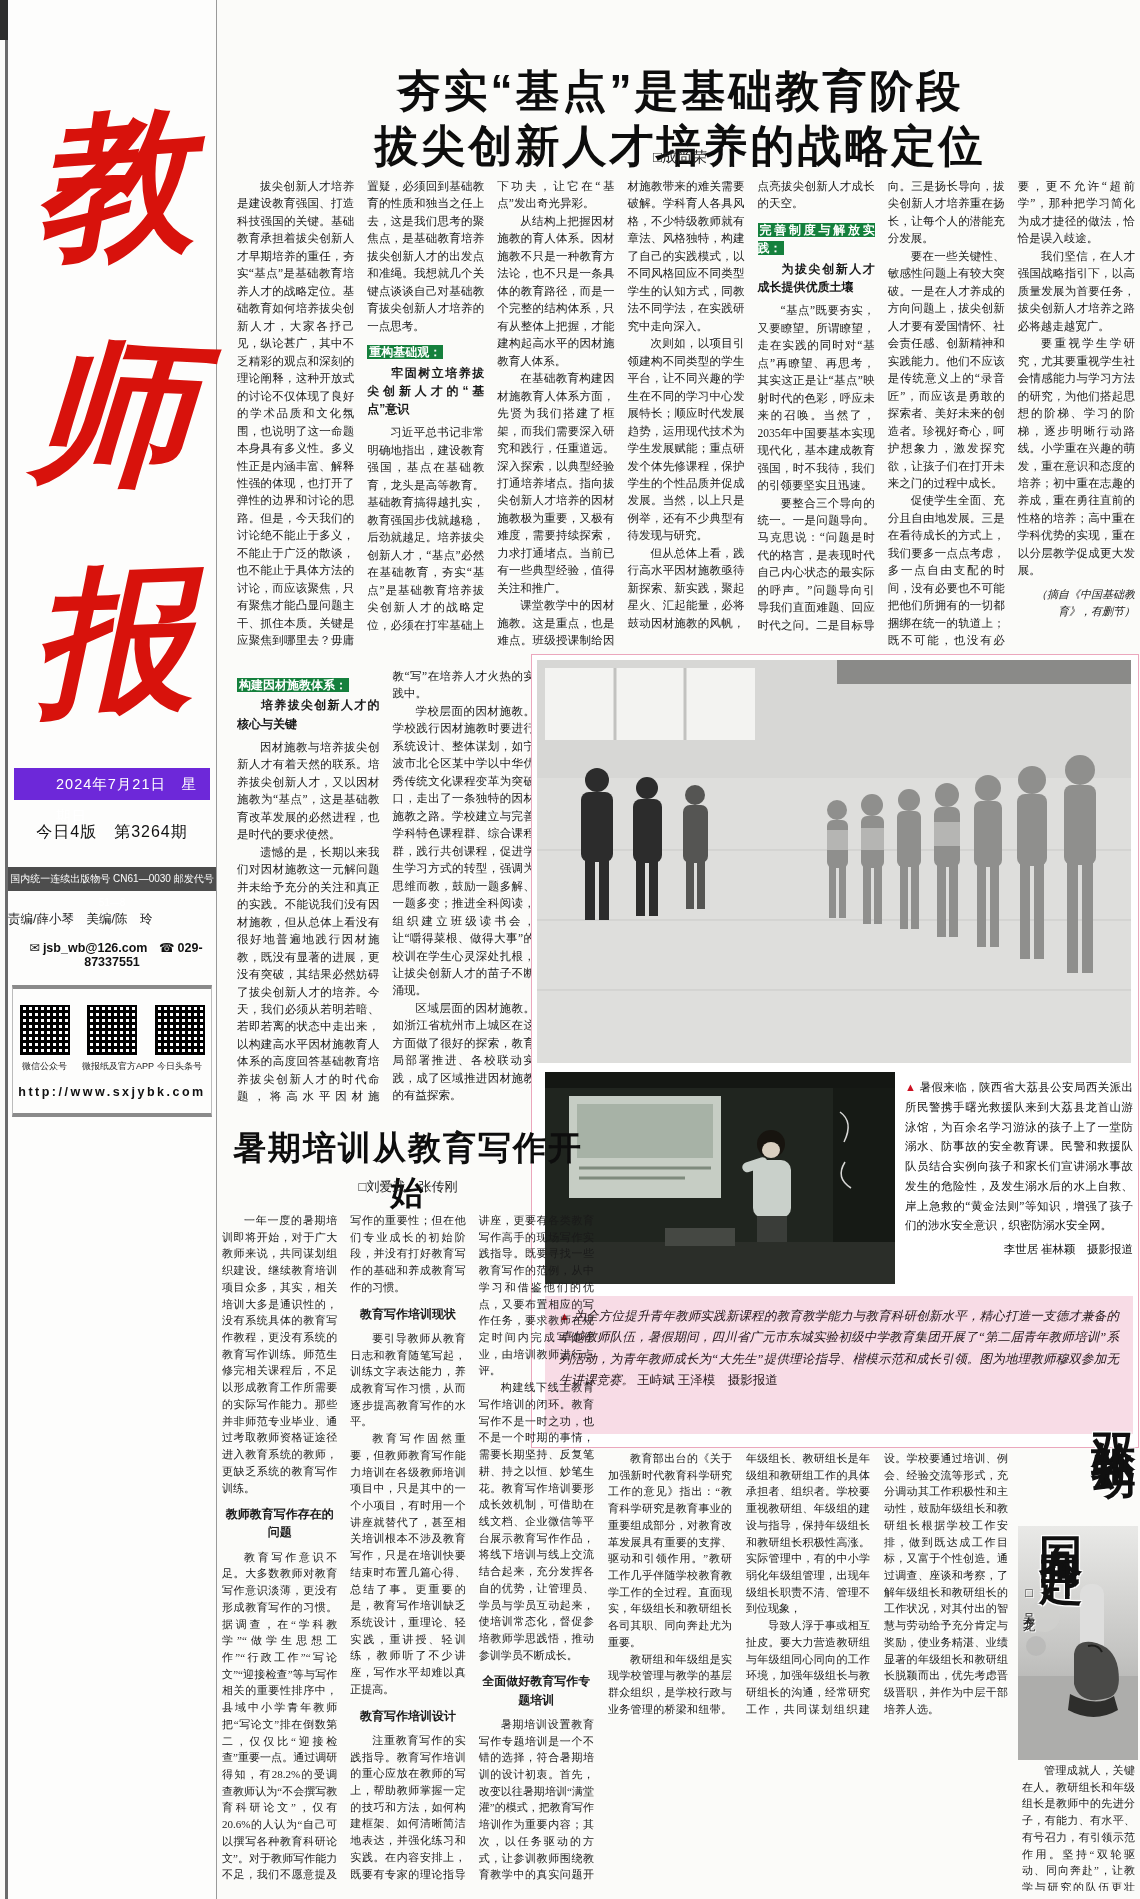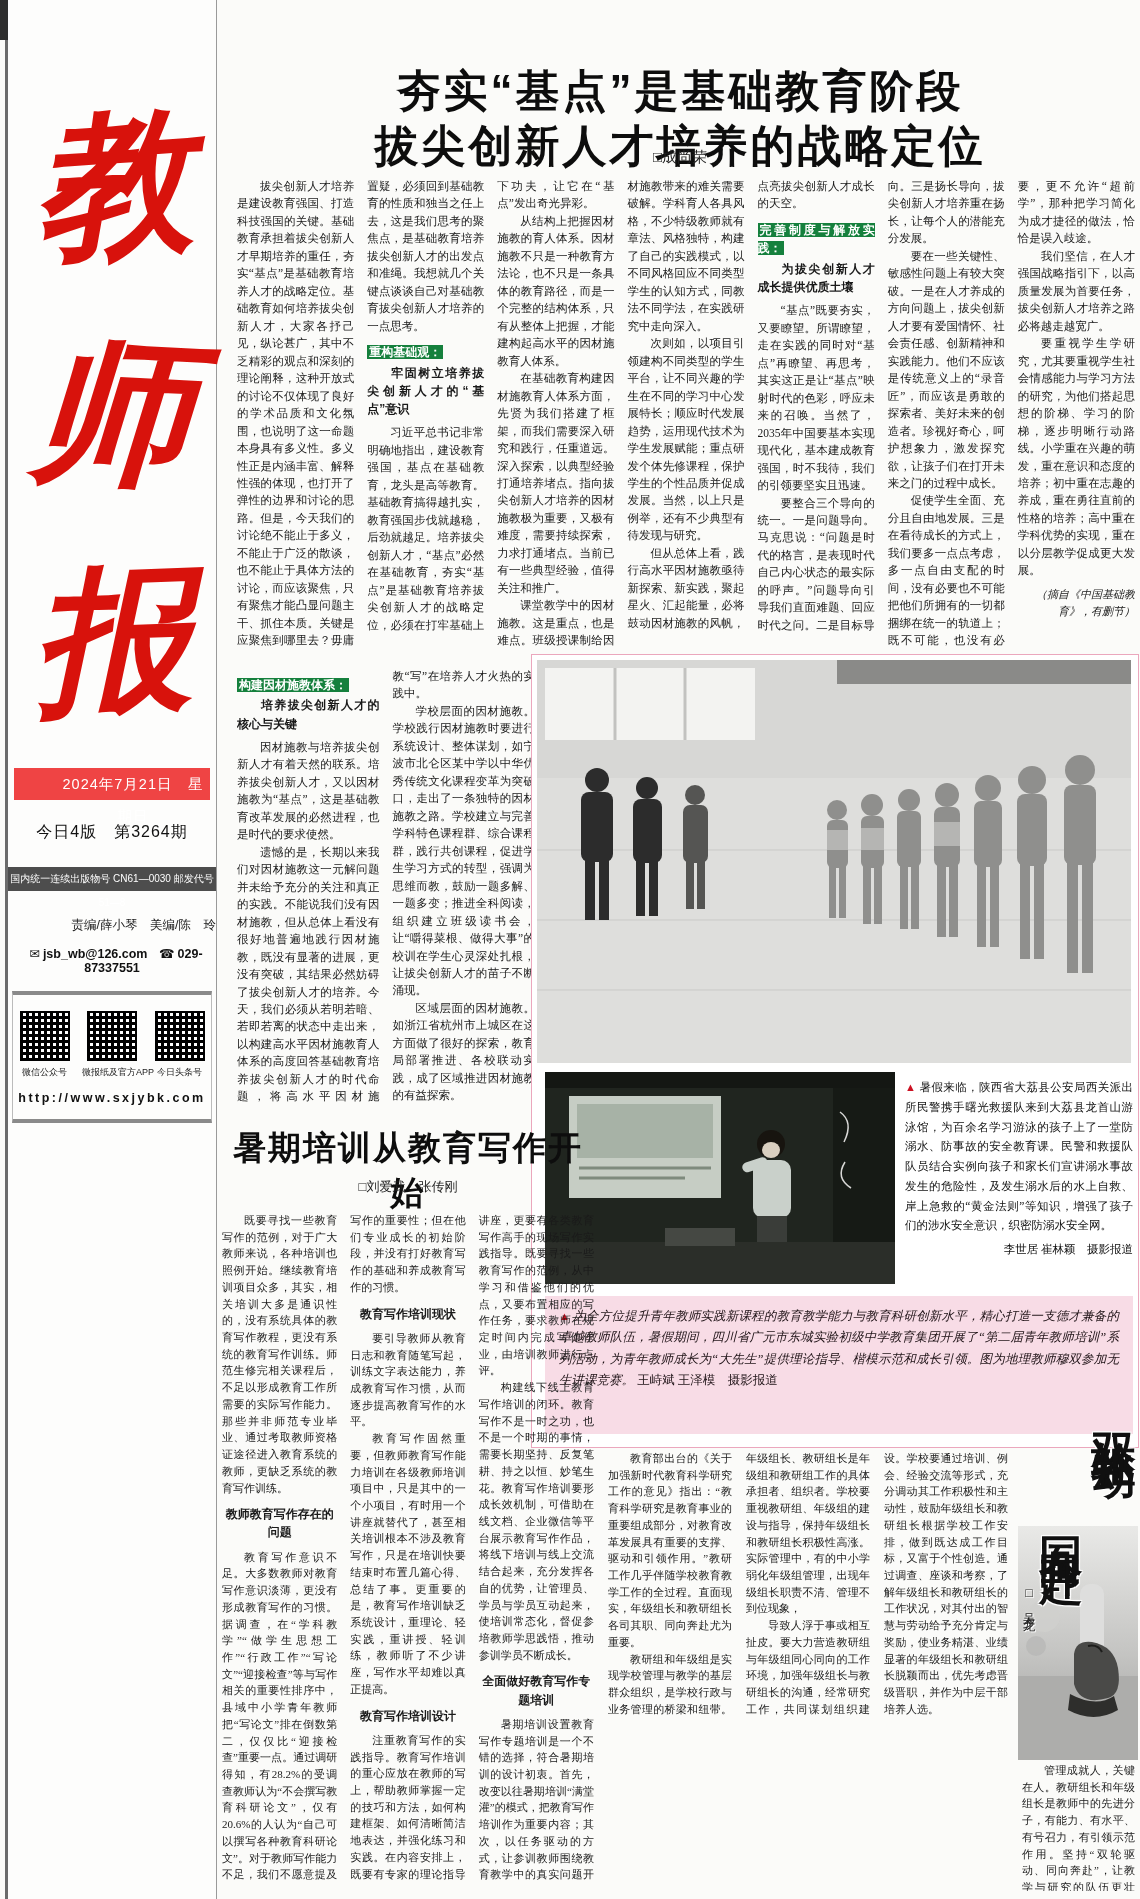--- a/index.html
+++ b/index.html
@@ -10,26 +10,26 @@
   .edge-left{left:5px;top:0;width:3px;height:1899px;background:#6b6b6b;}
   .corner-mark{left:0;top:0;width:10px;height:40px;background:#2e2e2e;}
 
   
   .masthead{left:8px;top:0;width:208px;height:1899px;background:#fdfdfc;border-right:1px solid #9a9a9a;}
   .brand{margin-top:70px;text-align:center;}
   .brand-char{font-family:"DejaVu Serif",serif;font-weight:bold;font-style:italic;
               font-size:158px;line-height:228px;color:#d8120c;transform:rotate(-4deg);}
   .brand-char:nth-child(2){transform:rotate(3deg);}
   .brand-char:nth-child(3){transform:rotate(-2deg);}
-  .mh-bar{margin:14px 6px 0 6px;background:#ef4444;color:#fff;text-align:center;
+  .mh-bar{margin:14px 6px 0 6px;background:#6d28d9;color:#fff;text-align:left;
           height:32px;line-height:32px;font-size:14.5px;letter-spacing:1px;padding-left:42px;}
   .mh-edition{margin-top:22px;text-align:center;font-size:16px;letter-spacing:1px;color:#111;}
   .mh-issn{margin:24px 0 0 0;background:#4d4d4d;color:#fff;text-align:center;
            height:24px;line-height:24px;font-size:10px;}
-  .mh-editors{margin-top:26px;text-align:right;font-size:12.5px;color:#222;}
+  .mh-editors{margin-top:20px;text-align:left;font-size:12.5px;color:#222;}
   .mh-contact{margin-top:12px;text-align:center;font-size:12.5px;font-weight:bold;color:#111;}
   .mh-contact .ic{font-weight:normal;margin:0 3px 0 8px;}
   .qrbox{margin:16px 4px 0 4px;border-top:4px solid #8a8a8a;border-bottom:4px solid #8a8a8a;
          border-left:1px solid #bbb;border-right:1px solid #bbb;padding:16px 2px 14px 2px;}
   .qrrow{display:flex;justify-content:center;gap:8px;}
   .qrcell{text-align:center;width:60px;}
   .qr{width:50px;height:50px;margin:0 auto;
       background:repeating-linear-gradient(0deg,#000 0 3px,rgba(255,255,255,0) 3px 6px),
                  repeating-linear-gradient(90deg,#000 0 3px,#fff 3px 6px);
       outline:2px solid #000;outline-offset:-2px;}
@@ -261,21 +261,21 @@
 <div class="abs caption2">
   <span class="tri">▲</span>
   <span>为全方位提升青年教师实践新课程的教育教学能力与教育科研创新水平，精心打造一支德才兼备的卓越教师队伍，暑假期间，四川省广元市东城实验初级中学教育集团开展了“第二届青年教师培训”系列活动，为青年教师成长为“大先生”提供理论指导、楷模示范和成长引领。图为地理教师穆双参加无生讲课竞赛。</span>
   <span class="credit">王峙斌 王泽模　摄影报道</span>
 </div>
 
 <h2 class="abs a2-headline" style="margin:0;">暑期培训从教育写作开始</h2>
 <div class="abs a2-byline">□刘爱武　张传刚</div>
 
 <div class="abs newsbody a2-cols">
-  <p>既要寻找一些教育写作的范例，对于广大教师来说，各种培训也照例开始。继续教育培训项目众多，其实，相关培训大多是通识性的，没有系统具体的教育写作教程，更没有系统的教育写作训练。师范生修完相关课程后，不足以形成教育工作所需要的实际写作能力。那些并非师范专业毕业、通过考取教师资格证途径进入教育系统的教师，更缺乏系统的教育写作训练。</p>
+  <p>一年一度的暑期培训即将开始，对于广大教师来说，共同谋划组织建设。继续教育培训项目众多，其实，相关培训大多是通识性的，没有系统具体的教育写作教程，更没有系统的教育写作训练。师范生修完相关课程后，不足以形成教育工作所需要的实际写作能力。那些并非师范专业毕业、通过考取教师资格证途径进入教育系统的教师，更缺乏系统的教育写作训练。</p>
   <p class="subhead">教师教育写作存在的问题</p>
   <p>教育写作意识不足。大多数教师对教育写作意识淡薄，更没有形成教育写作的习惯。据调查，在“学科教学”“做学生思想工作”“行政工作”“写论文”“迎接检查”等与写作相关的重要性排序中，县域中小学青年教师把“写论文”排在倒数第二，仅仅比“迎接检查”重要一点。通过调研得知，有28.2%的受调查教师认为“不会撰写教育科研论文”，仅有20.6%的人认为“自己可以撰写各种教育科研论文”。对于教师写作能力不足，我们不愿意提及写作的重要性；但在他们专业成长的初始阶段，并没有打好教育写作的基础和养成教育写作的习惯。</p>
   <p class="subhead">教育写作培训现状</p>
   <p>要引导教师从教育日志和教育随笔写起，训练文字表达能力，养成教育写作习惯，从而逐步提高教育写作的水平。</p>
   <p>教育写作固然重要，但教师教育写作能力培训在各级教师培训项目中，只是其中的一个小项目，有时用一个讲座就替代了，甚至相关培训根本不涉及教育写作，只是在培训快要结束时布置几篇心得、总结了事。更重要的是，教育写作培训缺乏系统设计，重理论、轻实践，重讲授、轻训练，教师听了不少讲座，写作水平却难以真正提高。</p>
   <p class="subhead">教育写作培训设计</p>
   <p>注重教育写作的实践指导。教育写作培训的重心应放在教师的写上，帮助教师掌握一定的技巧和方法，如何构建框架、如何清晰简洁地表达，并强化练习和实践。在内容安排上，既要有专家的理论指导讲座，更要有各类教育写作高手的现场写作实践指导。既要寻找一些教育写作的范例，从中学习和借鉴他们的优点，又要布置相应的写作任务，要求教师在规定时间内完成写作作业，由培训教师进行点评。</p>
   <p>构建线下线上教育写作培训的闭环。教育写作不是一时之功，也不是一个时期的事情，需要长期坚持、反复笔耕、持之以恒、妙笔生花。教育写作培训要形成长效机制，可借助在线文档、企业微信等平台展示教育写作作品，将线下培训与线上交流结合起来，充分发挥各自的优势，让管理员、学员与学员互动起来，使培训常态化，督促参培教师学思践悟，推动参训学员不断成长。</p>
   <p class="subhead">全面做好教育写作专题培训</p>
   <p>暑期培训设置教育写作专题培训是一个不错的选择，符合暑期培训的设计初衷。首先，改变以往暑期培训“满堂灌”的模式，把教育写作培训作为重要内容；其次，以任务驱动的方式，让参训教师围绕教育教学中的真实问题开展写作；再次，搭建展示交流平台，让优秀作品得到分享和发表，以此激发教师教育写作的热情，促进教师专业成长。</p>

